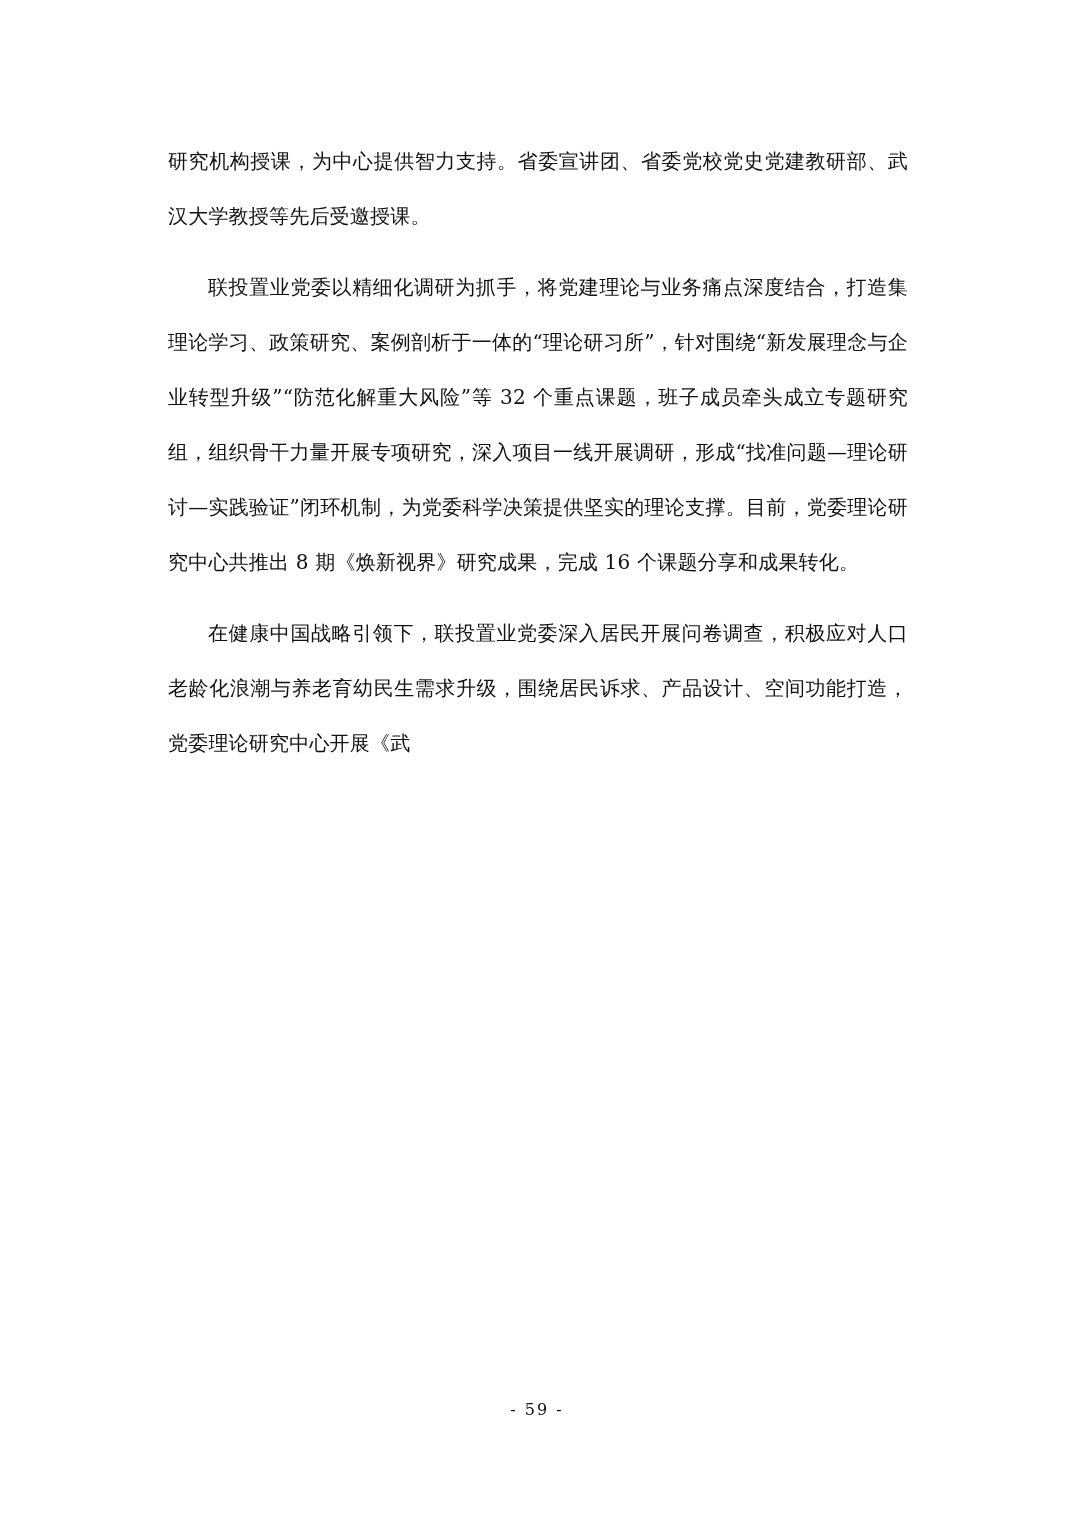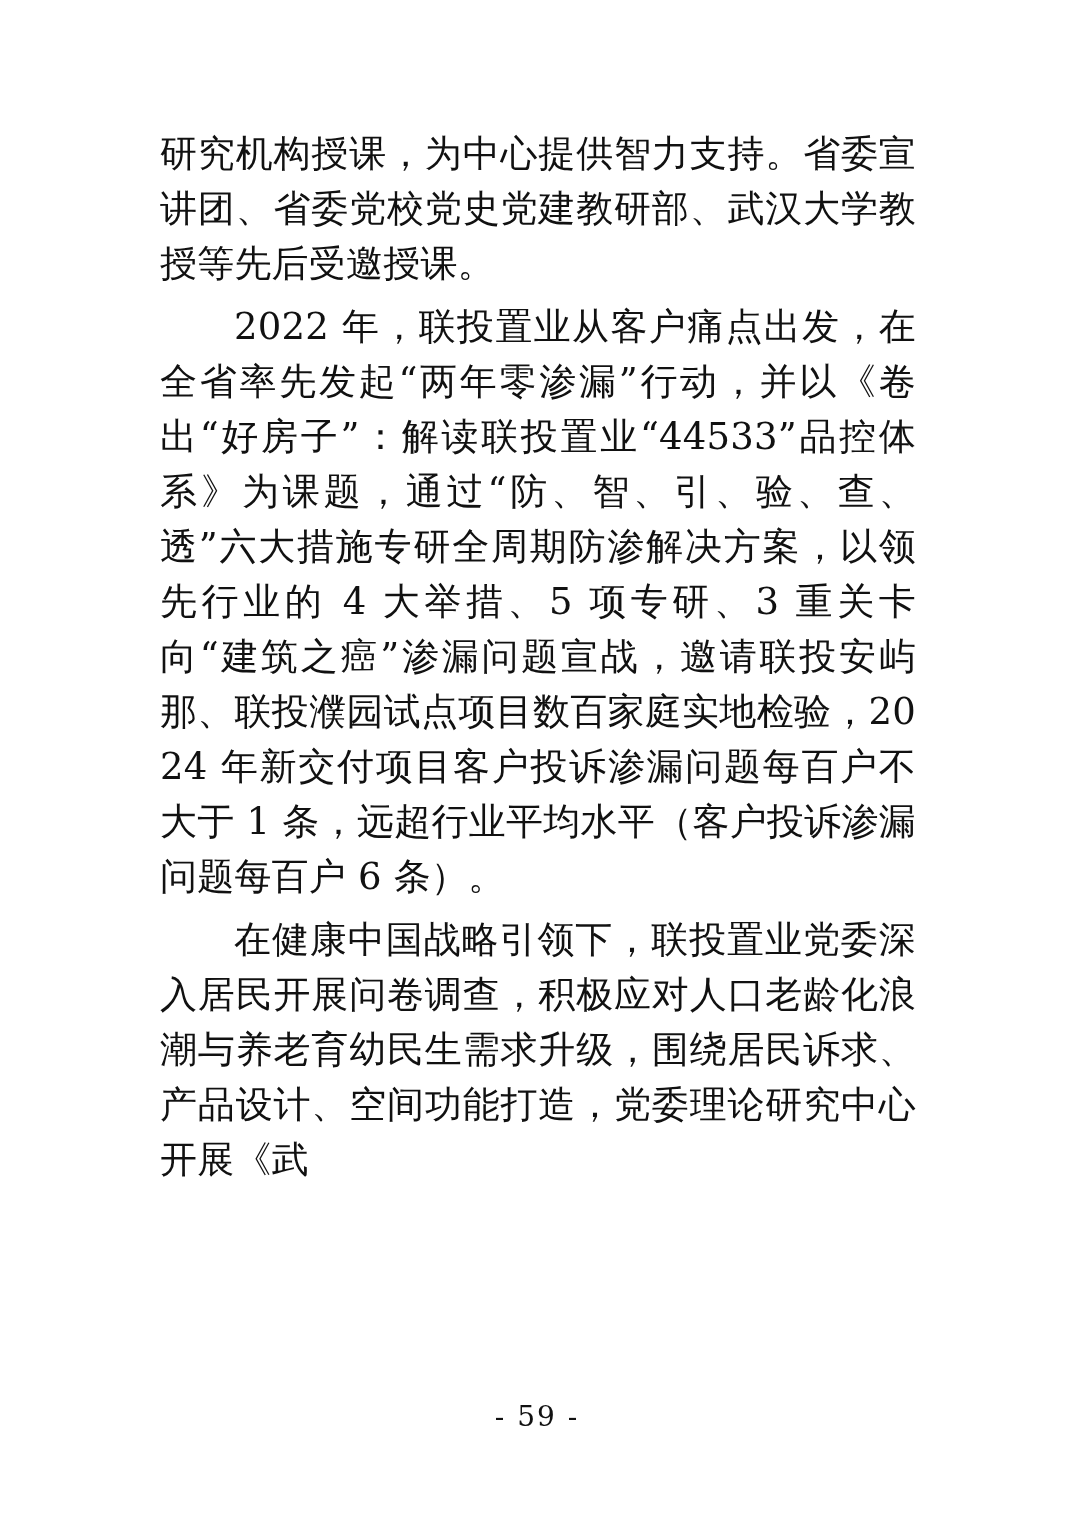--- a/index.html
+++ b/index.html
@@ -17,47 +17,47 @@
     font-family: "DejaVu Serif", "Liberation Serif", serif;
     color: #111111;
   }
   .body-area {
     position: absolute;
     left: 152px;
     top: 118px;
     width: 772px;
   }
   p.para {
-    margin: 8px;
-    font-size: 37px;
+    margin: 16px;
+    font-size: 20px;
     line-height: 55px;
     letter-spacing: 0.2px;
     text-align: justify;
     text-justify: inter-ideograph;
     text-indent: 0;
     word-break: break-all;
   }
   p.indent {
     text-indent: 2em;
   }
   .footer {
     position: absolute;
     left: 0;
     top: 1400px;
     width: 1074px;
     text-align: center;
-    font-size: 28px;
+    font-size: 16px;
     font-family: "DejaVu Serif", "Liberation Serif", serif;
     color: #111111;
     letter-spacing: 2px;
   }
 </style>
 </head>
 <body>
 
 <div class="page">
   <div class="body-area">
     <p class="para">研究机构授课，为中心提供智力支持。省委宣讲团、省委党校党史党建教研部、武汉大学教授等先后受邀授课。</p>
-    <p class="para indent">2022 年，联投置业从客户痛点出发，在全省率先发起“两年零渗漏”行动，并以《卷出“好房子”：解读联投置业“44533”品控体系》为课题，通过“防、智、引、验、查、透”六大措施专研全周期防渗解决方案，以领先行业的 4 大举措、5 项专研、3 重关卡向“建筑之癌”渗漏问题宣战，邀请联投安屿那、联投濮园试点项目数百家庭实地检验，2024 年新交付项目客户投诉渗漏问题每百户不大于 1 条，远超行业平均水平（客户投诉渗漏问题每百户 6 条）。</p>
+    <p class="para indent">联投置业党委以精细化调研为抓手，将党建理论与业务痛点深度结合，打造集理论学习、政策研究、案例剖析于一体的“理论研习所”，针对围绕“新发展理念与企业转型升级”“防范化解重大风险”等 32 个重点课题，班子成员牵头成立专题研究组，组织骨干力量开展专项研究，深入项目一线开展调研，形成“找准问题—理论研讨—实践验证”闭环机制，为党委科学决策提供坚实的理论支撑。目前，党委理论研究中心共推出 8 期《焕新视界》研究成果，完成 16 个课题分享和成果转化。</p>
     <p class="para indent">在健康中国战略引领下，联投置业党委深入居民开展问卷调查，积极应对人口老龄化浪潮与养老育幼民生需求升级，围绕居民诉求、产品设计、空间功能打造，党委理论研究中心开展《武</p>
   </div>
   <div class="footer">- 59 -</div>
 </div>
 
 </body></html>

